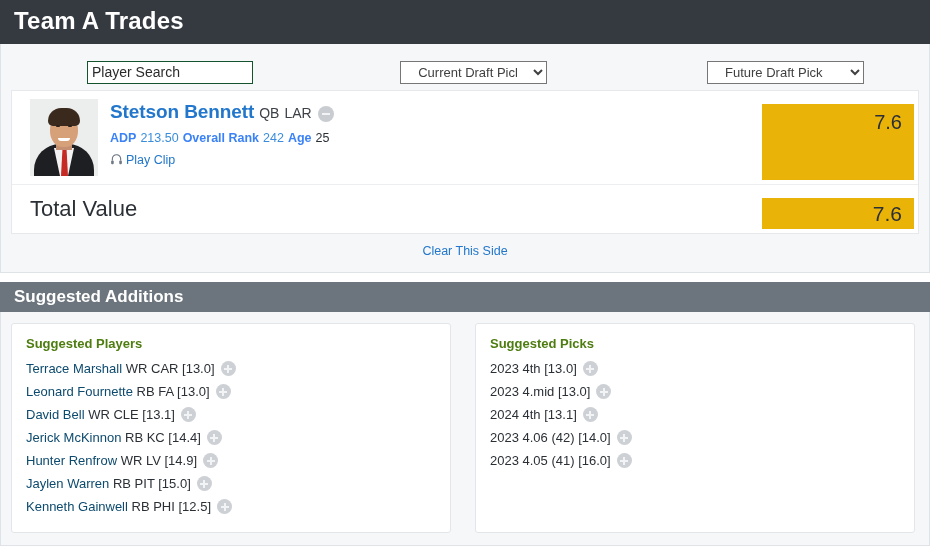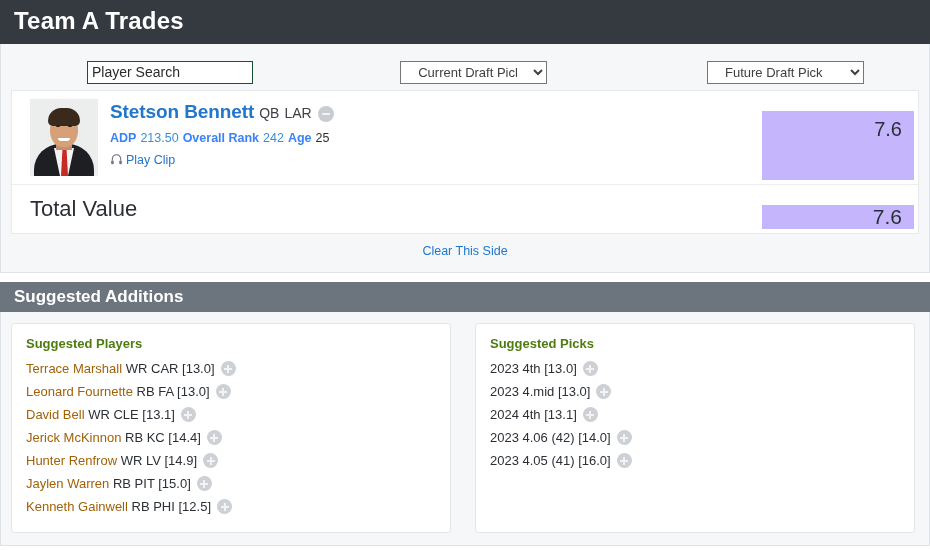--- a/index.html
+++ b/index.html
@@ -168,22 +168,22 @@
     position: absolute;
     left: 50%; top: 50%;
     width: 2px; height: 8px;
     background: #f2f3f4;
     transform: translate(-50%,-50%);
   }
 
   .value-cell {
     width: 152px;
     flex: 0 0 152px;
-    margin: 20px 4px 4px 0;
-    background: #c4b5fd;
+    margin: 13px 4px 4px 0;
+    background: #eab308;
     display: flex;
     align-items: flex-start;
     justify-content: flex-end;
     padding: 7px 12px 0 0;
     font-size: 20px;
     color: #2b3036;
   }
 
   .total-row {
     display: flex;
@@ -250,21 +250,21 @@
     font-weight: bold;
     color: #4d7c0f;
     margin-bottom: 6px;
   }
 
   .sugg-item {
     line-height: 23px;
     font-size: 13px;
     white-space: nowrap;
   }
-  .si-name { color: #a16207; }
+  .si-name { color: #0c4a6e; }
   .si-rest { color: #2b3036; }
   .si-plain { color: #2b3036; }
 
   .hp-icon { display:inline-block; vertical-align:-2px; margin-right:3px; }
 </style>
 </head>
 <body>
 
 <div class="trade-panel">
 

